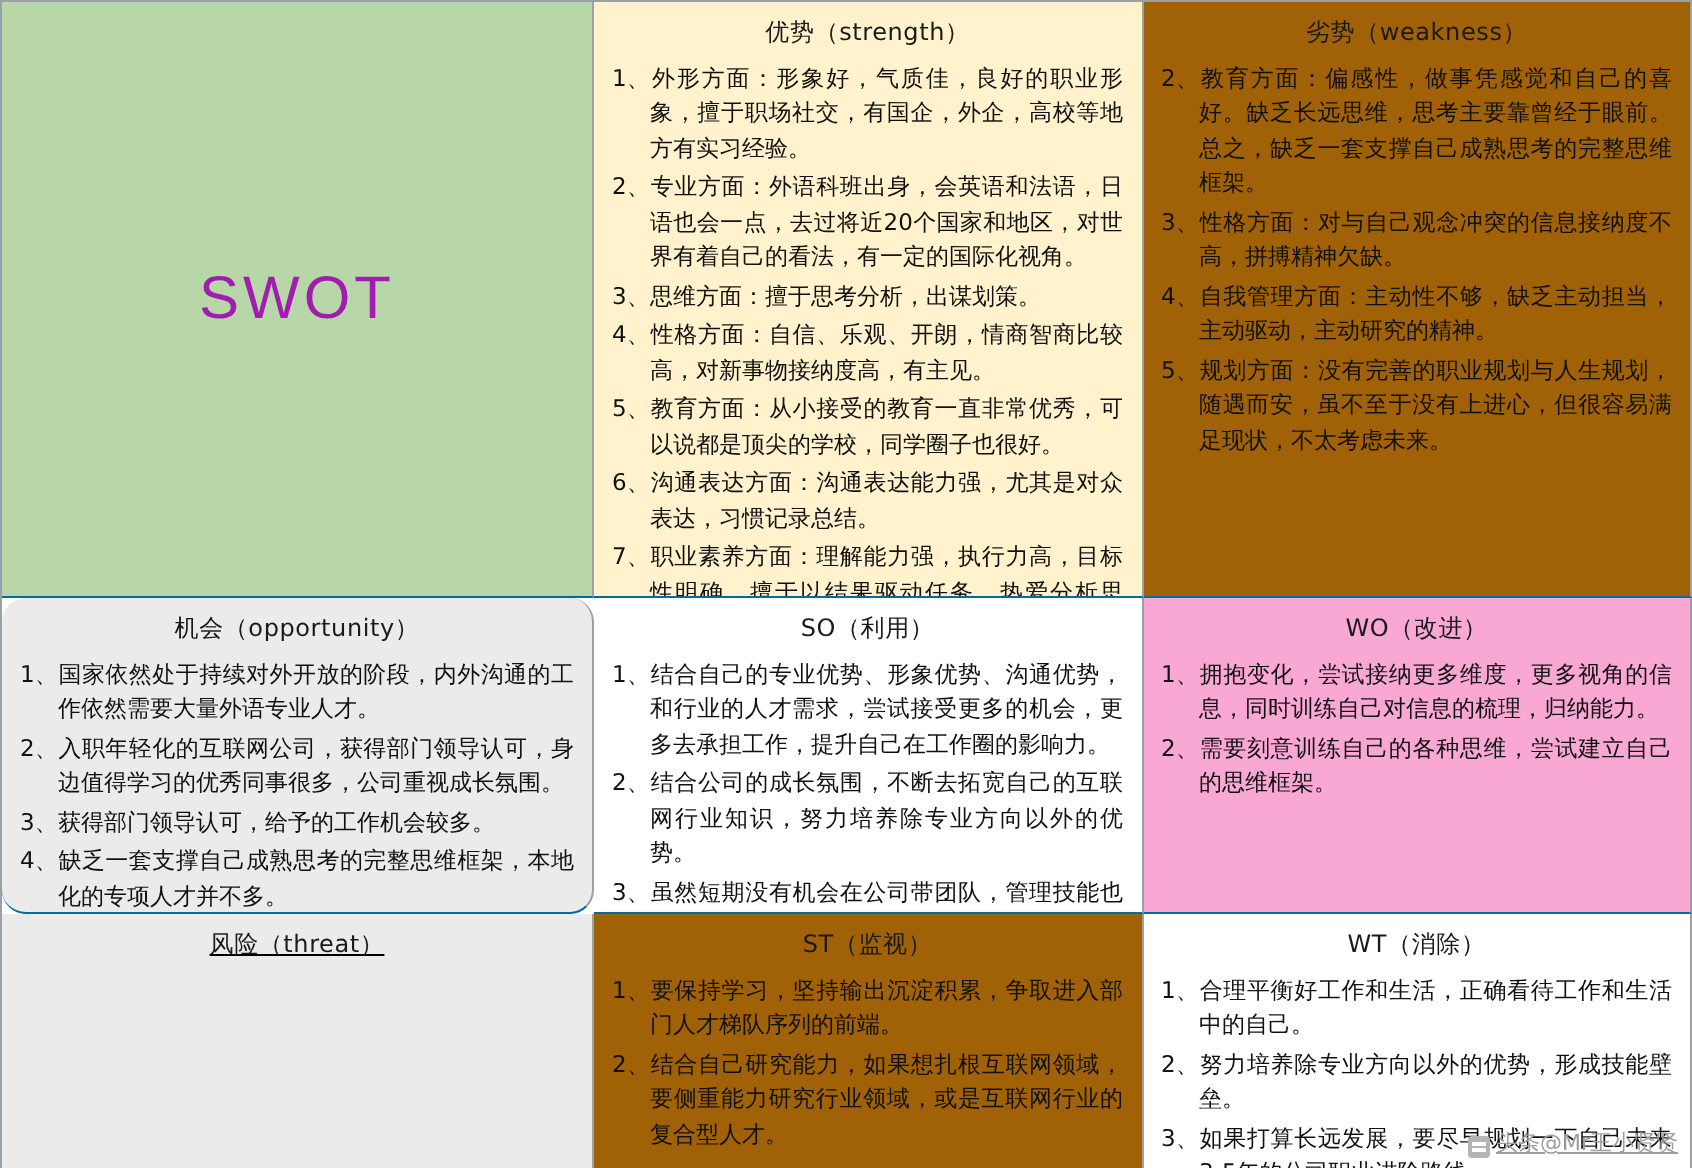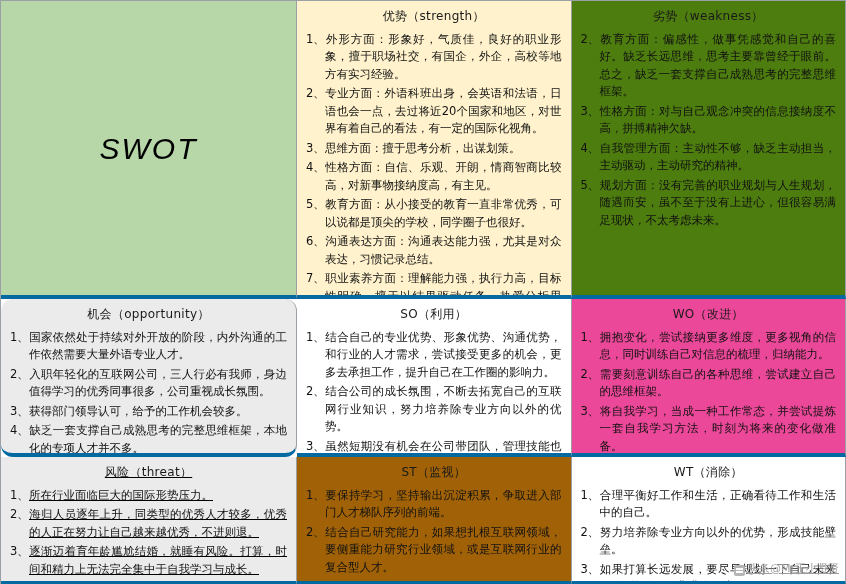--- a/index.html
+++ b/index.html
@@ -18,21 +18,21 @@
     height: 584px;
     display: grid;
     grid-template-columns: 296px 1fr 1fr;
     grid-template-rows: 298px 158px 128px;
     box-sizing: border-box;
     border-top: 1px solid #9aa0a6;
     border-left: 1px solid #9aa0a6;
   }
   .cell {
     border-right: 1px solid #9aa0a6;
-    border-bottom: 4px solid #0369a1;
+    border-bottom: 1px solid #0369a1;
     box-sizing: border-box;
     padding: 7px 9px 6px 9px;
     overflow: hidden;
     position: relative;
   }
   .cell-title {
     text-align: center;
     font-size: 12px;
     color: #1a1a1a;
     margin: 0 0 6px 0;
@@ -60,30 +60,29 @@
   }
   
   .q-center {
     background: #b7d7a8;
     display: flex;
     align-items: center;
     justify-content: center;
   }
   .q-center .big-label {
     font-size: 30px;
-    color: #000000;
+    color: #a21caf;
     letter-spacing: 2px;
     font-family: "Liberation Sans", "DejaVu Sans", sans-serif;
-    font-style: italic;
   }
   .q-strength { background: #fff2cc; }
-  .q-weakness { background: #4d7c0f; }
+  .q-weakness { background: #a16207; }
   .q-opportunity { background: #ebebeb; border-radius: 12px; }
   .q-so { background: #ffffff; }
-  .q-wo { background: #ec4899; }
+  .q-wo { background: #f9a8d4; }
   .q-threat { background: #ebebeb; text-decoration: underline; }
   .q-st { background: #a16207; }
   .q-wt { background: #ffffff; }
 
   .watermark {
     position: absolute;
     right: 6px;
     bottom: 5px;
     font-size: 11px;
     color: #9e9e9e;
@@ -138,51 +137,45 @@
       <li><span class="num">3、</span><span>性格方面：对与自己观念冲突的信息接纳度不高，拼搏精神欠缺。</span></li>
       <li><span class="num">4、</span><span>自我管理方面：主动性不够，缺乏主动担当，主动驱动，主动研究的精神。</span></li>
       <li><span class="num">5、</span><span>规划方面：没有完善的职业规划与人生规划，随遇而安，虽不至于没有上进心，但很容易满足现状，不太考虑未来。</span></li>
     </ol>
   </div>
 
   <div class="cell q-opportunity">
     <div class="cell-title">机会（opportunity）</div>
     <ol class="items">
       <li><span class="num">1、</span><span>国家依然处于持续对外开放的阶段，内外沟通的工作依然需要大量外语专业人才。</span></li>
-      <li><span class="num">2、</span><span>入职年轻化的互联网公司，三人行必有我师，身边值得学习的优秀同事很多，公司重视成长氛围。</span></li>
+      <li><span class="num">2、</span><span>入职年轻化的互联网公司，获得部门领导认可，身边值得学习的优秀同事很多，公司重视成长氛围。</span></li>
       <li><span class="num">3、</span><span>获得部门领导认可，给予的工作机会较多。</span></li>
       <li><span class="num">4、</span><span>缺乏一套支撑自己成熟思考的完整思维框架，本地化的专项人才并不多。</span></li>
     </ol>
   </div>
 
   <div class="cell q-so">
     <div class="cell-title">SO（利用）</div>
     <ol class="items">
       <li><span class="num">1、</span><span>结合自己的专业优势、形象优势、沟通优势，和行业的人才需求，尝试接受更多的机会，更多去承担工作，提升自己在工作圈的影响力。</span></li>
       <li><span class="num">2、</span><span>结合公司的成长氛围，不断去拓宽自己的互联网行业知识，努力培养除专业方向以外的优势。</span></li>
       <li><span class="num">3、</span><span>虽然短期没有机会在公司带团队，管理技能也要关注，机会只留给有准备的人。</span></li>
     </ol>
   </div>
 
   <div class="cell q-wo">
     <div class="cell-title">WO（改进）</div>
     <ol class="items">
       <li><span class="num">1、</span><span>拥抱变化，尝试接纳更多维度，更多视角的信息，同时训练自己对信息的梳理，归纳能力。</span></li>
       <li><span class="num">2、</span><span>需要刻意训练自己的各种思维，尝试建立自己的思维框架。</span></li>
-      <li><span class="num">3、</span><span>将自我学习，当成一种工作常态，并尝试提炼一套自我学习方法，时刻为将来的变化做准备。</span></li>
     </ol>
   </div>
 
   <div class="cell q-threat">
     <div class="cell-title">风险（threat）</div>
-    <ol class="items">
-      <li><span class="num">1、</span><span>所在行业面临巨大的国际形势压力。</span></li>
-      <li><span class="num">2、</span><span>海归人员逐年上升，同类型的优秀人才较多，优秀的人正在努力让自己越来越优秀，不进则退。</span></li>
-      <li><span class="num">3、</span><span>逐渐迈着育年龄尴尬结婚，就睡有风险。打算，时间和精力上无法完全集中于自我学习与成长。</span></li>
-    </ol>
   </div>
 
   <div class="cell q-st">
     <div class="cell-title">ST（监视）</div>
     <ol class="items">
       <li><span class="num">1、</span><span>要保持学习，坚持输出沉淀积累，争取进入部门人才梯队序列的前端。</span></li>
       <li><span class="num">2、</span><span>结合自己研究能力，如果想扎根互联网领域，要侧重能力研究行业领域，或是互联网行业的复合型人才。</span></li>
     </ol>
   </div>
 

